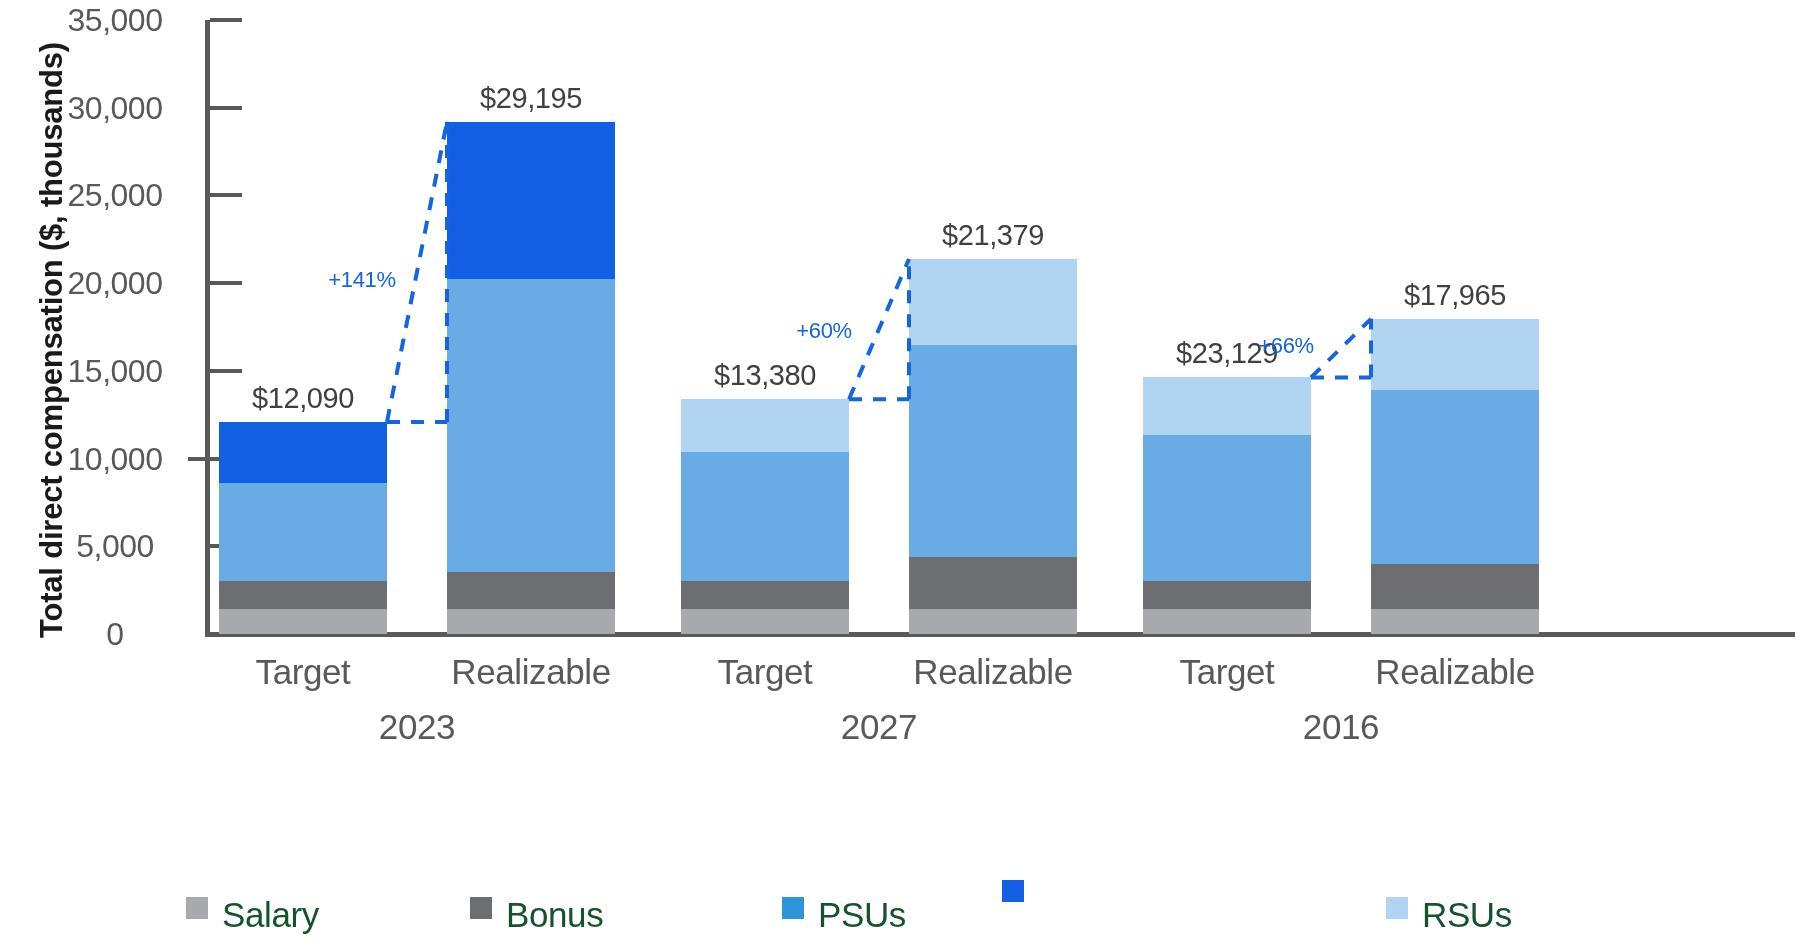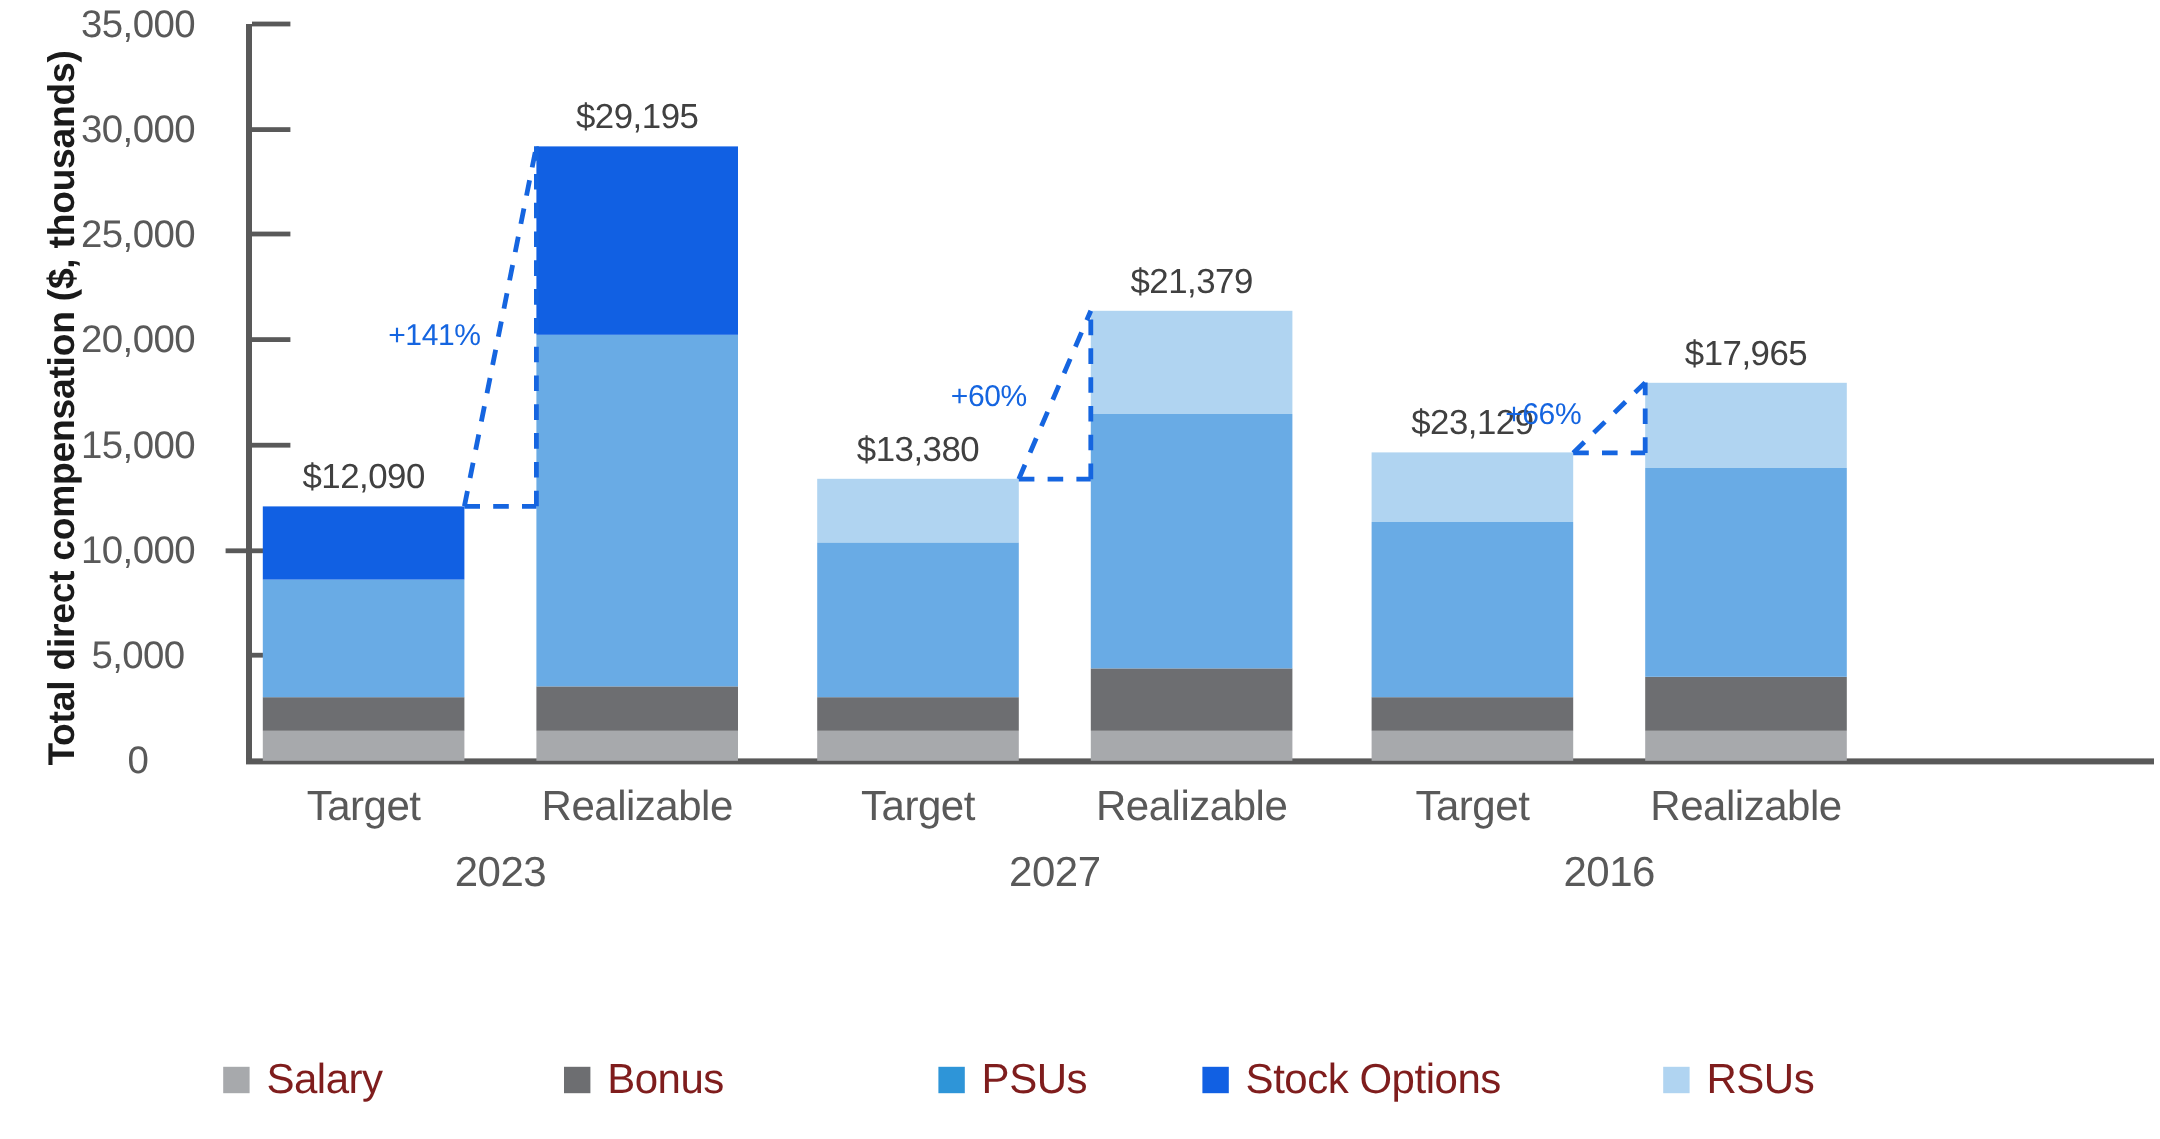--- a/index.html
+++ b/index.html
@@ -60,21 +60,21 @@
     text-align:left;
     transform:translateX(-50%);
     white-space:nowrap;
     letter-spacing:-0.4px;
   }
 
   
   #connectors{position:absolute;left:0;top:0;width:1800px;height:949px;pointer-events:none;}
   .pct-label{
     position:absolute;
-    font-size:25px; color:#1565E0;
+    font-size:22px; color:#1565E0;
     transform:translate(-50%,-50%);
     white-space:nowrap;
     letter-spacing:-0.3px;
   }
 
   
   .cat-label{
     position:absolute; top:652px;
     font-size:35px; color:#595959;
     transform:translateX(-50%);
@@ -93,21 +93,21 @@
   #legend{
     position:absolute; left:0; top:880px;
     width:1800px; height:55px;
   }
   .legend-item{
     position:absolute; top:0;
     display:flex; align-items:center; gap:14px;
     white-space:nowrap;
   }
   .legend-swatch{width:22px;height:22px;flex:0 0 auto;}
-  .legend-text{font-size:35px;color:#7f1d1d;letter-spacing:-0.4px;}
+  .legend-text{font-size:35px;color:#14532d;letter-spacing:-0.4px;margin-top:15px;}
 </style>
 </head>
 <body>
 
 <div id="chart-root">
 
   <div class="y-axis-title">Total direct compensation ($, thousands)</div>
 
   <div id="y-labels">
       <div class="y-tick-label" style="top: 634px;">0</div>
@@ -217,20 +217,19 @@
       <div class="legend-item" style="left: 470px;">
         <span class="legend-swatch" style="background: rgb(109, 110, 113);"></span>
         <span class="legend-text">Bonus</span>
       </div>
       <div class="legend-item" style="left: 782px;">
         <span class="legend-swatch" style="background: rgb(46, 149, 216);"></span>
         <span class="legend-text">PSUs</span>
       </div>
       <div class="legend-item" style="left: 1002px;">
         <span class="legend-swatch" style="background: rgb(17, 96, 227);"></span>
-        <span class="legend-text">Stock Options</span>
       </div>
       <div class="legend-item" style="left: 1375px; padding-left: 11px;">
         <span class="legend-swatch" style="background: rgb(176, 212, 241);"></span>
         <span class="legend-text">RSUs</span>
       </div>
     </div>
 </div>
 
 </body></html>

